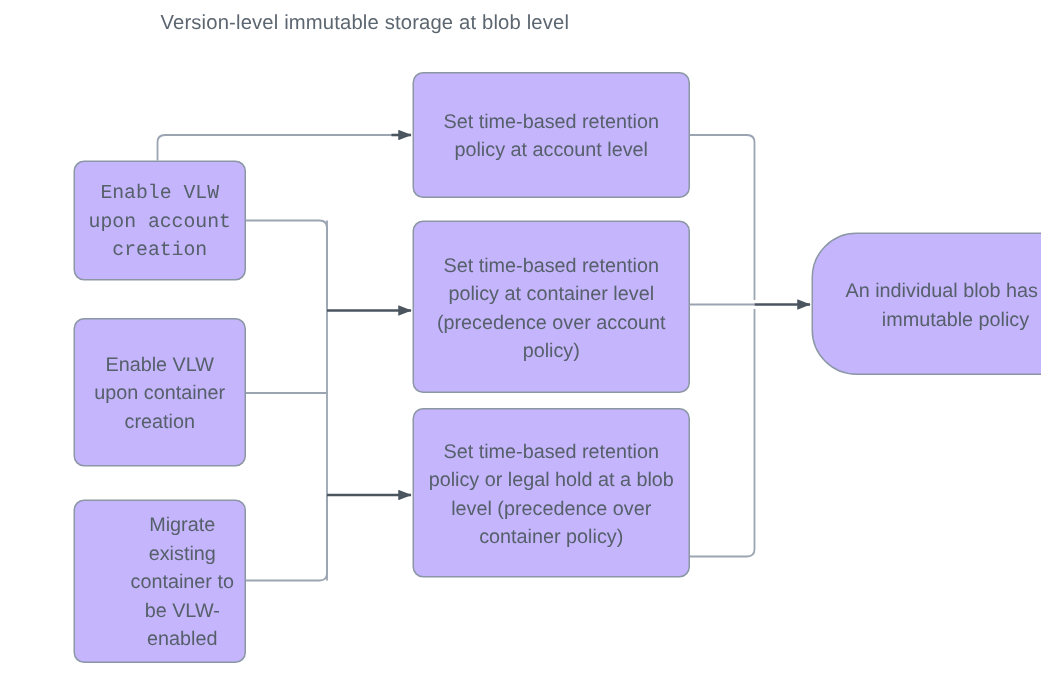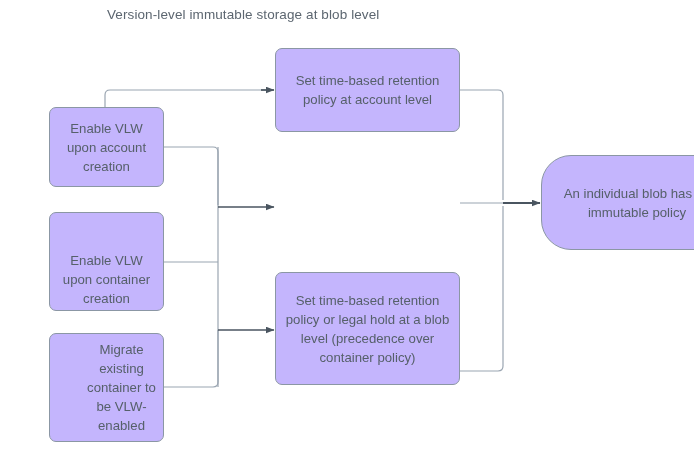--- a/index.html
+++ b/index.html
@@ -52,22 +52,22 @@
     justify-content: center;
     text-align: center;
     font-size: 13.2px;
     line-height: 19px;
     color: #56606a;
     padding: 2px 6px;
   }
   .node span { display: block; }
 
   
-  #node-enable-account  { left: 6px;   top: 107px; width: 115px; height: 80px; }
-  #node-enable-container{ left: 6px;   top: 212px; width: 115px; height: 99px; align-items: flex-end; }
+  #node-enable-account  { left: 6px;   top: 107px; width: 115px; height: 80px; font-family: Liberation Mono, monospace; }
+  #node-enable-container{ left: 6px;   top: 212px; width: 115px; height: 99px; }
   #node-migrate         { left: 6px;   top: 333px; width: 115px; height: 109px; padding-left: 36px; }
 
   
   #node-account-policy  { left: 232px; top: 48px;  width: 185px; height: 84px; }
   #node-container-policy{ left: 232px; top: 147px; width: 185px; height: 115px; }
   #node-blob-policy     { left: 232px; top: 272px; width: 185px; height: 113px; }
 
   
   #node-immutable-blob  { left: 498px; top: 155px; width: 192px; height: 95px; border-radius: 30px; }
 </style>
@@ -140,20 +140,23 @@
   </div>
 
   <div class="node" id="node-migrate">
     <span>Migrate existing container to be VLW-enabled</span>
   </div>
 
   <div class="node" id="node-account-policy">
     <span>Set time-based retention policy at account level</span>
   </div>
 
+  <div class="node" id="node-container-policy">
+    <span>Set time-based retention policy at container level (precedence over account policy)</span>
+  </div>
 
   <div class="node" id="node-blob-policy">
     <span>Set time-based retention policy or legal hold at a blob level (precedence over container policy)</span>
   </div>
 
   <div class="node" id="node-immutable-blob">
     <span>An individual blob has an immutable policy</span>
   </div>
 
 </div>

